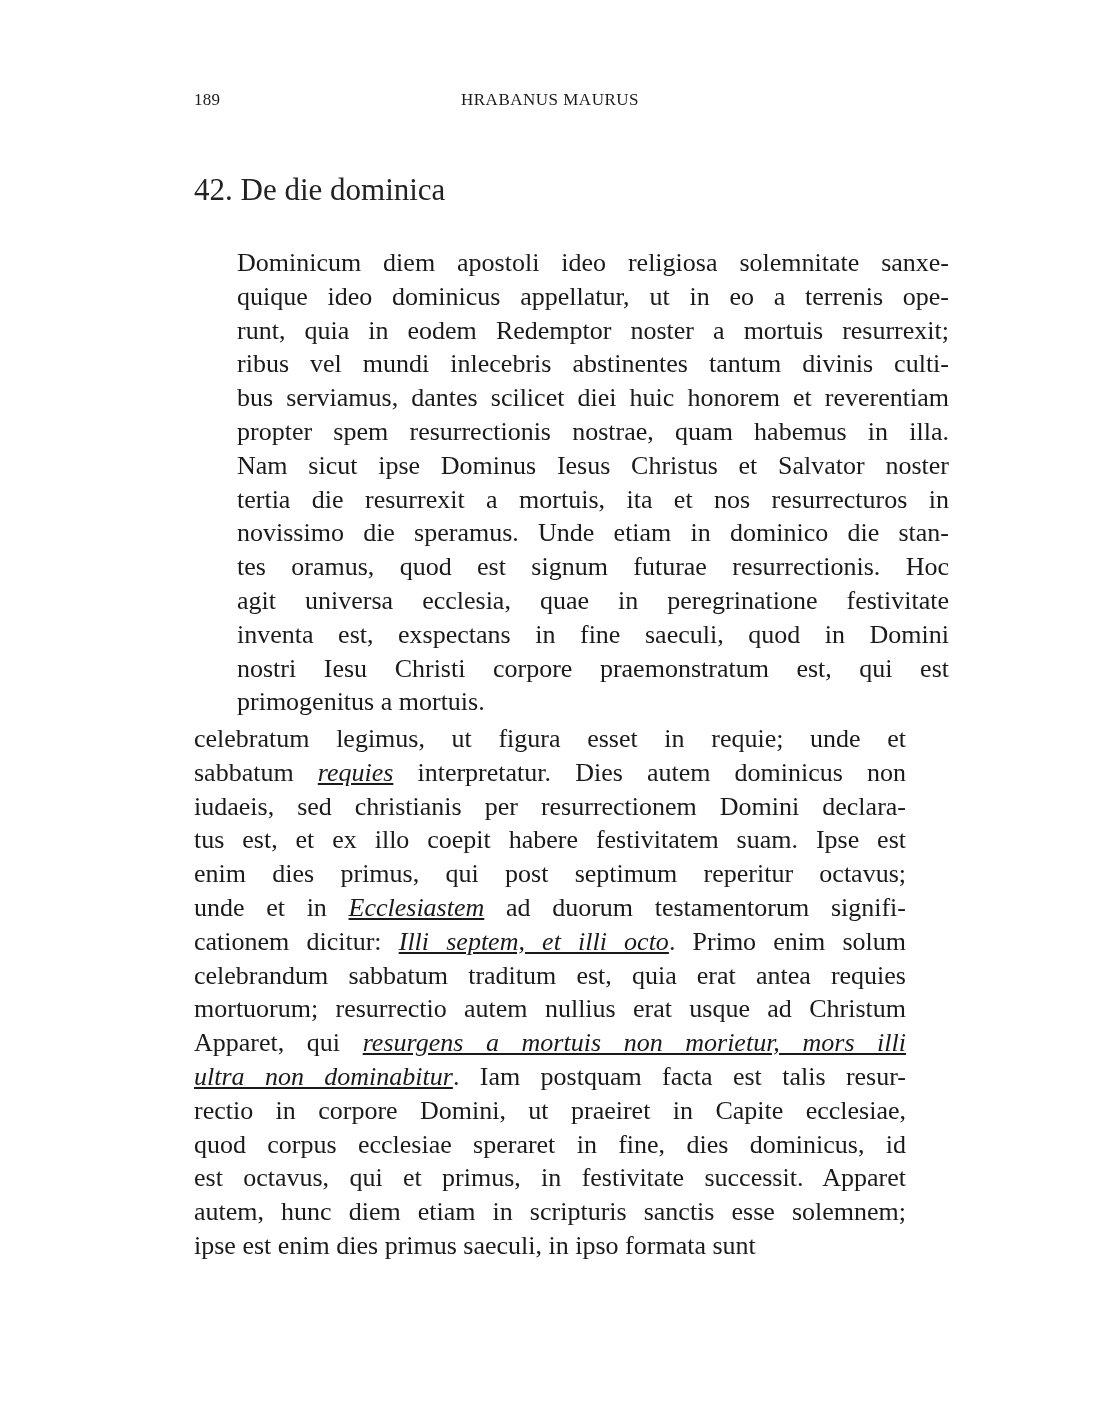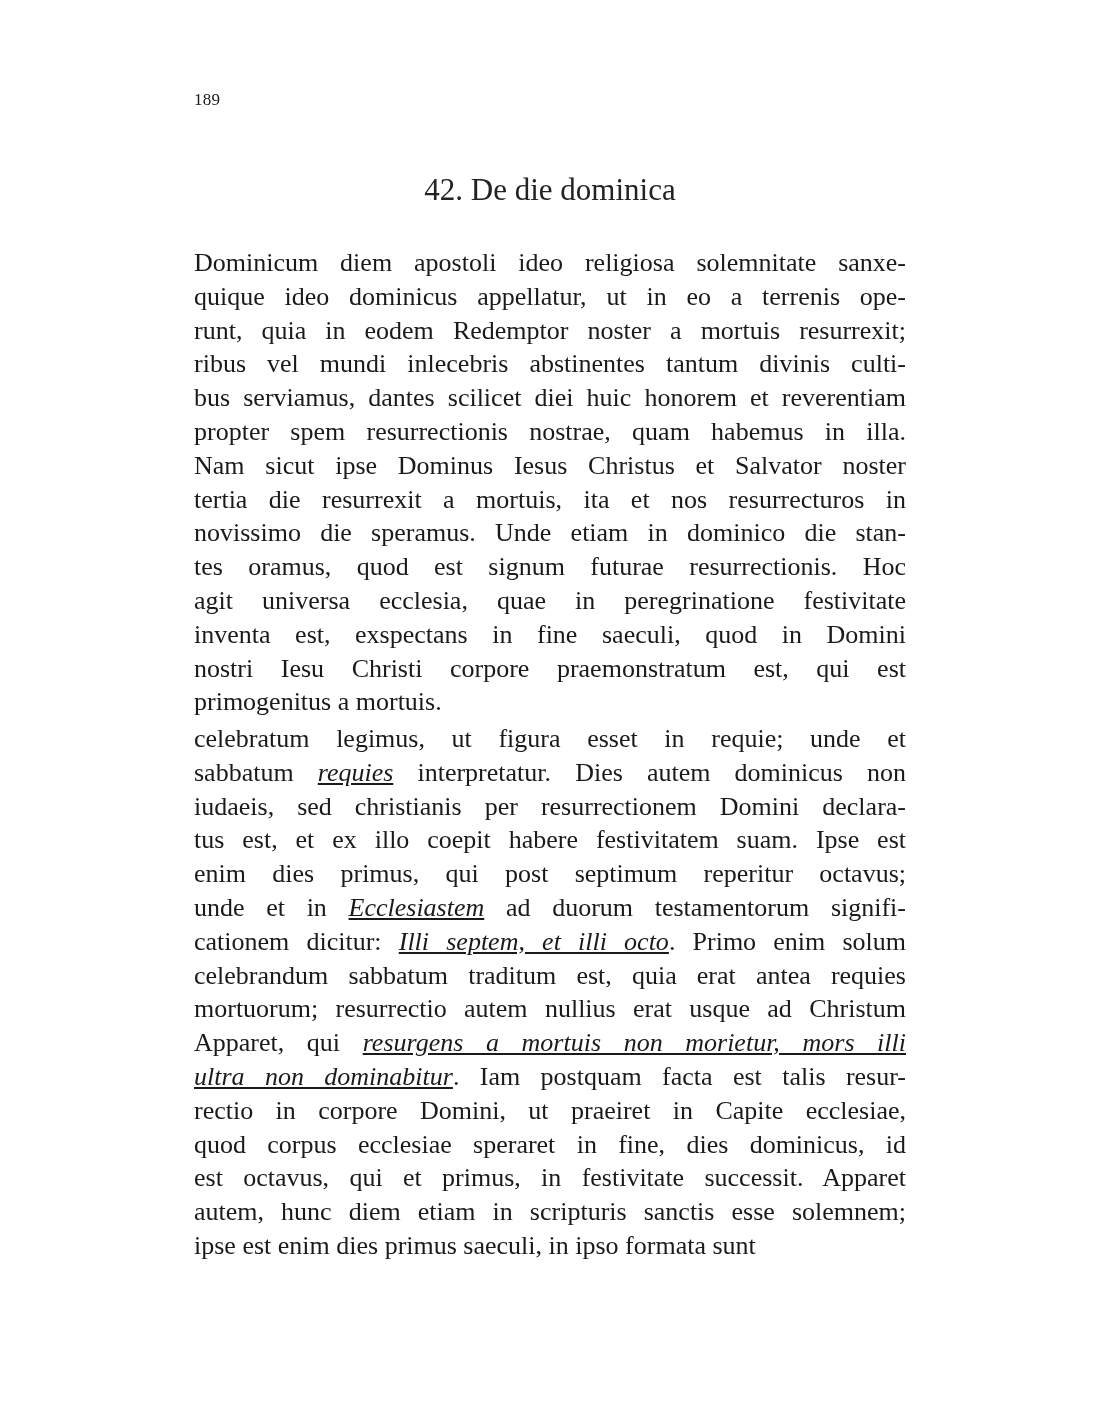--- a/index.html
+++ b/index.html
@@ -2,36 +2,37 @@
 <html><head>
 <meta charset="utf-8">
 <style>
   html, body { margin: 0; padding: 0; background: #ffffff; }
   body { width: 1100px; height: 1422px; position: relative; overflow: hidden;
          font-family: "Liberation Serif", "DejaVu Serif", serif; color: #1a1a1a; }
   .running-head { position: absolute; top: 90px; left: 194px; width: 712px; height: 24px;
                   font-size: 17px; letter-spacing: 0.3px; }
   .page-num { position: absolute; left: 0; top: 0; }
   .running-title { position: absolute; left: 0; right: 0; text-align: center; top: 0; letter-spacing: 0.5px; }
-  .chapter-title { position: absolute; top: 172px; left: 194px; width: 712px; text-align: center;
+  .chapter-title { position: absolute; top: 172px; left: 194px; width: 712px; text-align: left;
                    font-size: 31px; font-weight: normal; margin: 0; color: #222; }
   .para { position: absolute; left: 194px; width: 712px; font-size: 26px; }
   .line { display: block; height: 33.8px; line-height: 33.8px; white-space: nowrap;
           text-align: justify; text-align-last: justify; }
   .line.last { text-align-last: left; }
   .line.indent { padding-left: 36px; }
-  .p1 { top: 246px; }
+  .p1 { top: 246px; margin-left: 43px; }
   .p2 { top: 722px; }
   em { font-style: italic; text-decoration: underline; }
 </style>
 </head>
 <body>
 
 <div class="running-head">
   <span class="page-num">189</span>
+  <span class="running-title">HRABANUS MAURUS</span>
 </div>
 
 <h2 class="chapter-title">42. De die dominica</h2>
 
 <div class="para p1">
     <span class="line"><span>Dominicum diem apostoli ideo religiosa solemnitate sanxe-</span></span>
     <span class="line"><span>quique ideo dominicus appellatur, ut in eo a terrenis ope-</span></span>
     <span class="line"><span>runt, quia in eodem Redemptor noster a mortuis resurrexit;</span></span>
     <span class="line"><span>ribus vel mundi inlecebris abstinentes tantum divinis culti-</span></span>
     <span class="line"><span>bus serviamus, dantes scilicet diei huic honorem et reverentiam</span></span>

